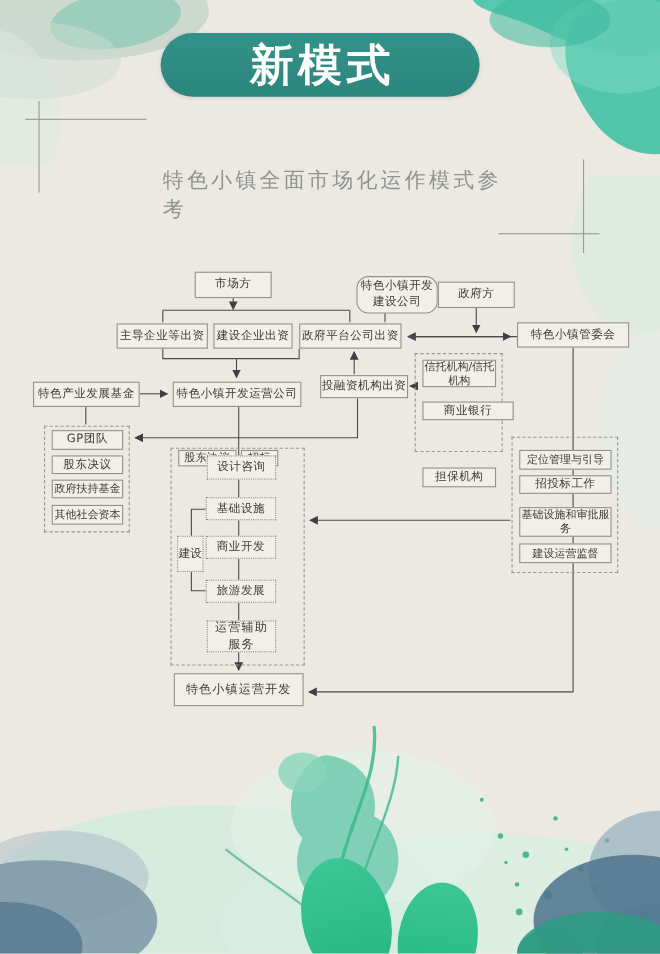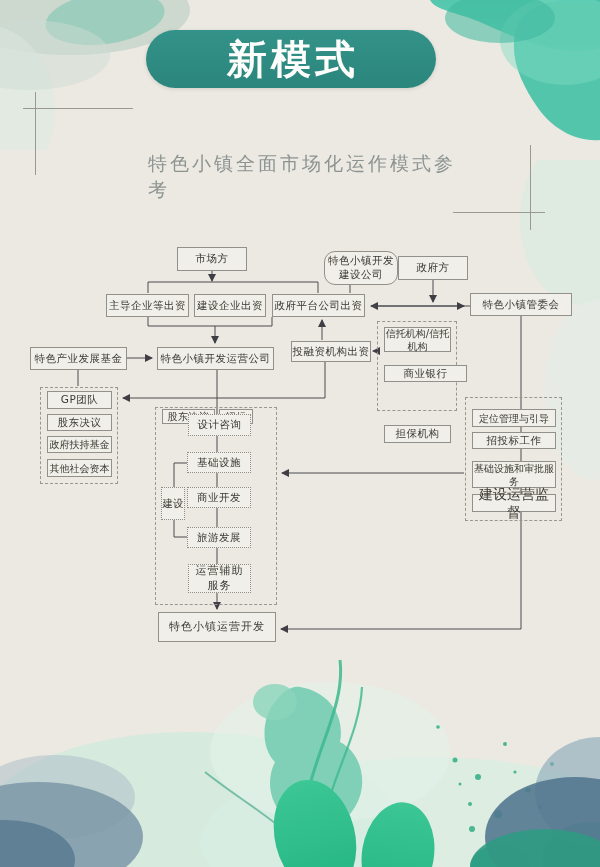--- a/index.html
+++ b/index.html
@@ -174,17 +174,17 @@
   <div class="box dotted-box" style="left:187px;top:452px;width:64px;height:21px;">基础设施</div>
   <div class="box dotted-box" style="left:187px;top:487px;width:64px;height:21px;">商业开发</div>
   <div class="box dotted-box" style="left:161px;top:487px;width:24px;height:33px;letter-spacing:0;padding:0;">建设</div>
   <div class="box dotted-box" style="left:187px;top:527px;width:64px;height:21px;">旅游发展</div>
   <div class="box dotted-box tight" style="left:188px;top:564px;width:63px;height:29px;font-size:11px;letter-spacing:1px;">运营辅助服务</div>
 
   <div class="wrap" style="left:465px;top:397px;width:97px;height:124px;"></div>
   <div class="box" style="left:472px;top:409px;width:84px;height:18px;font-size:10px;letter-spacing:0;">定位管理与引导</div>
   <div class="box" style="left:472px;top:432px;width:84px;height:17px;">招投标工作</div>
   <div class="box" style="left:472px;top:461px;width:84px;height:27px;font-size:10px;letter-spacing:0;">基础设施和审批服务</div>
-  <div class="box" style="left:472px;top:494px;width:84px;height:18px;font-size:14px;letter-spacing:0;">建设运营监督</div>
+  <div class="box" style="left:472px;top:494px;width:84px;height:18px;font-size:10px;letter-spacing:0;">建设运营监督</div>
 
   <div class="box" style="left:158px;top:612px;width:118px;height:30px;font-size:11px;letter-spacing:1px;">特色小镇运营开发</div>
 
 </div>
 
 </body></html>

